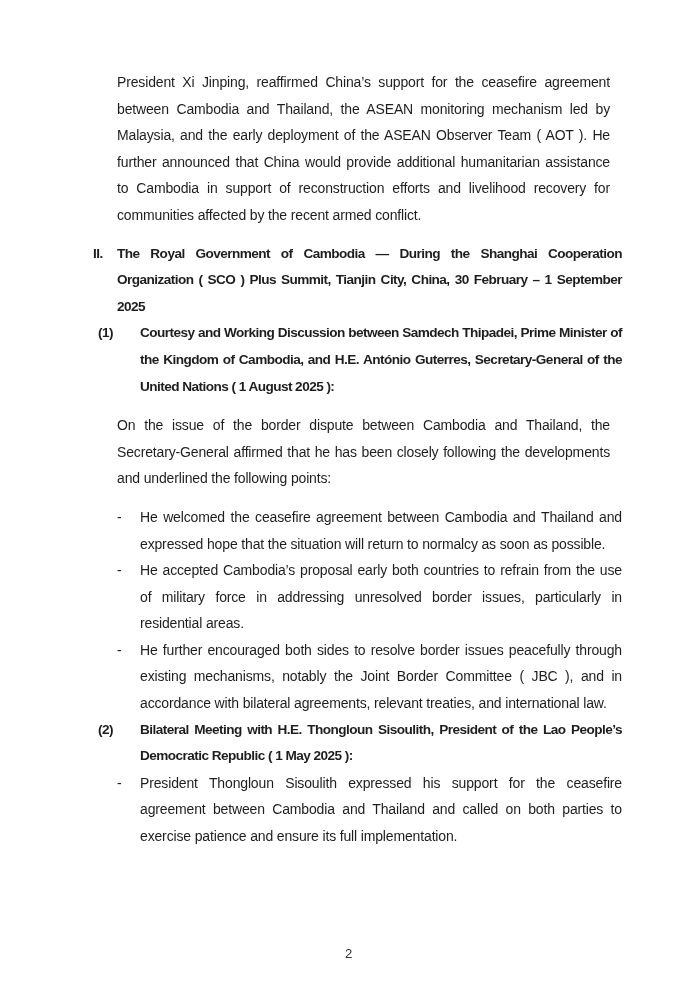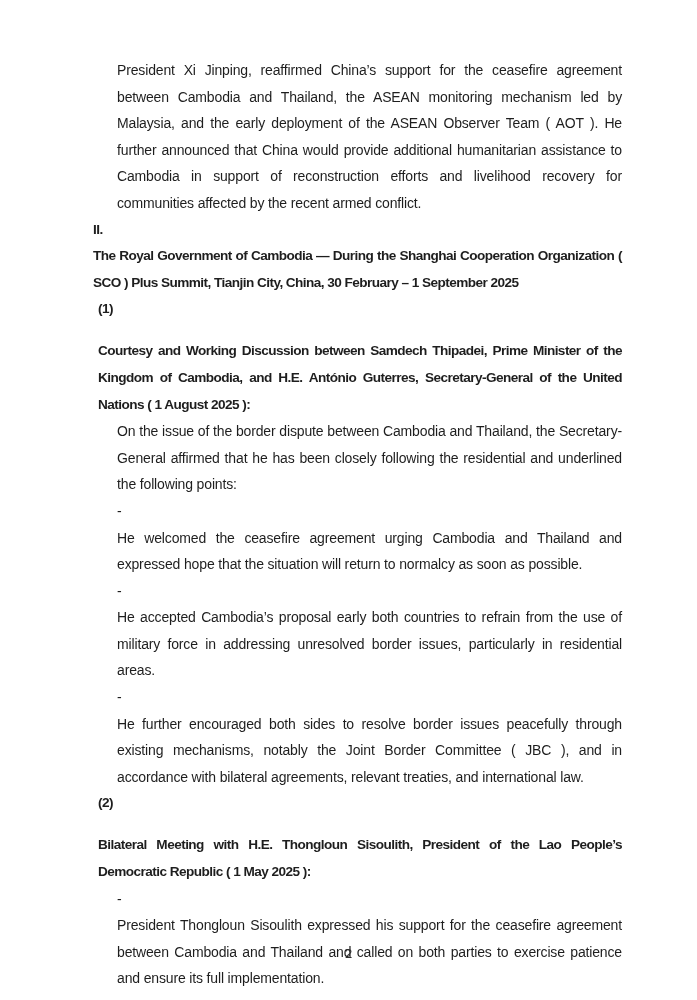--- a/index.html
+++ b/index.html
@@ -18,27 +18,27 @@
   .doc {
     position: absolute;
     left: 93px;
     top: 57px;
     width: 529px;
     font-size: 14px;
     line-height: 26.6px;
     letter-spacing: -0.15px;
   }
   .para {
-    margin: 0;
+    margin: 12px;
     text-align: justify;
   }
   .indent {
     margin-left: 24px;
   }
-  .row { display: flex; flex-direction: column; }
+  .row { display: flex; }
   .row .text {
     flex: 1 1 auto;
     text-align: justify;
     min-width: 0;
   }
   .marker-ii {
     flex: 0 0 24px;
   }
   .item-row { margin-left: 5px; }
   .marker-num {
@@ -74,25 +74,25 @@
     <span class="marker-ii bold">II.</span>
     <div class="text bold">The Royal Government of Cambodia — During the Shanghai Cooperation Organization ( SCO ) Plus Summit, Tianjin City, China, 30 February – 1 September 2025</div>
   </div>
 
 
   <div class="row item-row">
     <span class="marker-num bold">(1)</span>
     <div class="text bold">Courtesy and Working Discussion between Samdech Thipadei, Prime Minister of the Kingdom of Cambodia, and H.E. António Guterres, Secretary-General of the United Nations ( 1 August 2025 ):</div>
   </div>
 
-  <p class="para indent">On the issue of the border dispute between Cambodia and Thailand, the Secretary-General affirmed that he has been closely following the residential and underlined the following points:</p>
+  <p class="para indent">On the issue of the border dispute between Cambodia and Thailand, the Secretary-General affirmed that he has been closely following the developments and underlined the following points:</p>
 
   <div class="row bullet-row">
     <span class="dash">-</span>
-    <div class="text">He welcomed the ceasefire agreement urging Cambodia and Thailand and expressed hope that the situation will return to normalcy as soon as possible.</div>
+    <div class="text">He welcomed the ceasefire agreement between Cambodia and Thailand and expressed hope that the situation will return to normalcy as soon as possible.</div>
   </div>
 
   <div class="row bullet-row">
     <span class="dash">-</span>
     <div class="text">He accepted Cambodia’s proposal early both countries to refrain from the use of military force in addressing unresolved border issues, particularly in residential areas.</div>
   </div>
 
   <div class="row bullet-row">
     <span class="dash">-</span>
     <div class="text">He further encouraged both sides to resolve border issues peacefully through existing mechanisms, notably the Joint Border Committee ( JBC ), and in accordance with bilateral agreements, relevant treaties, and international law.</div>

